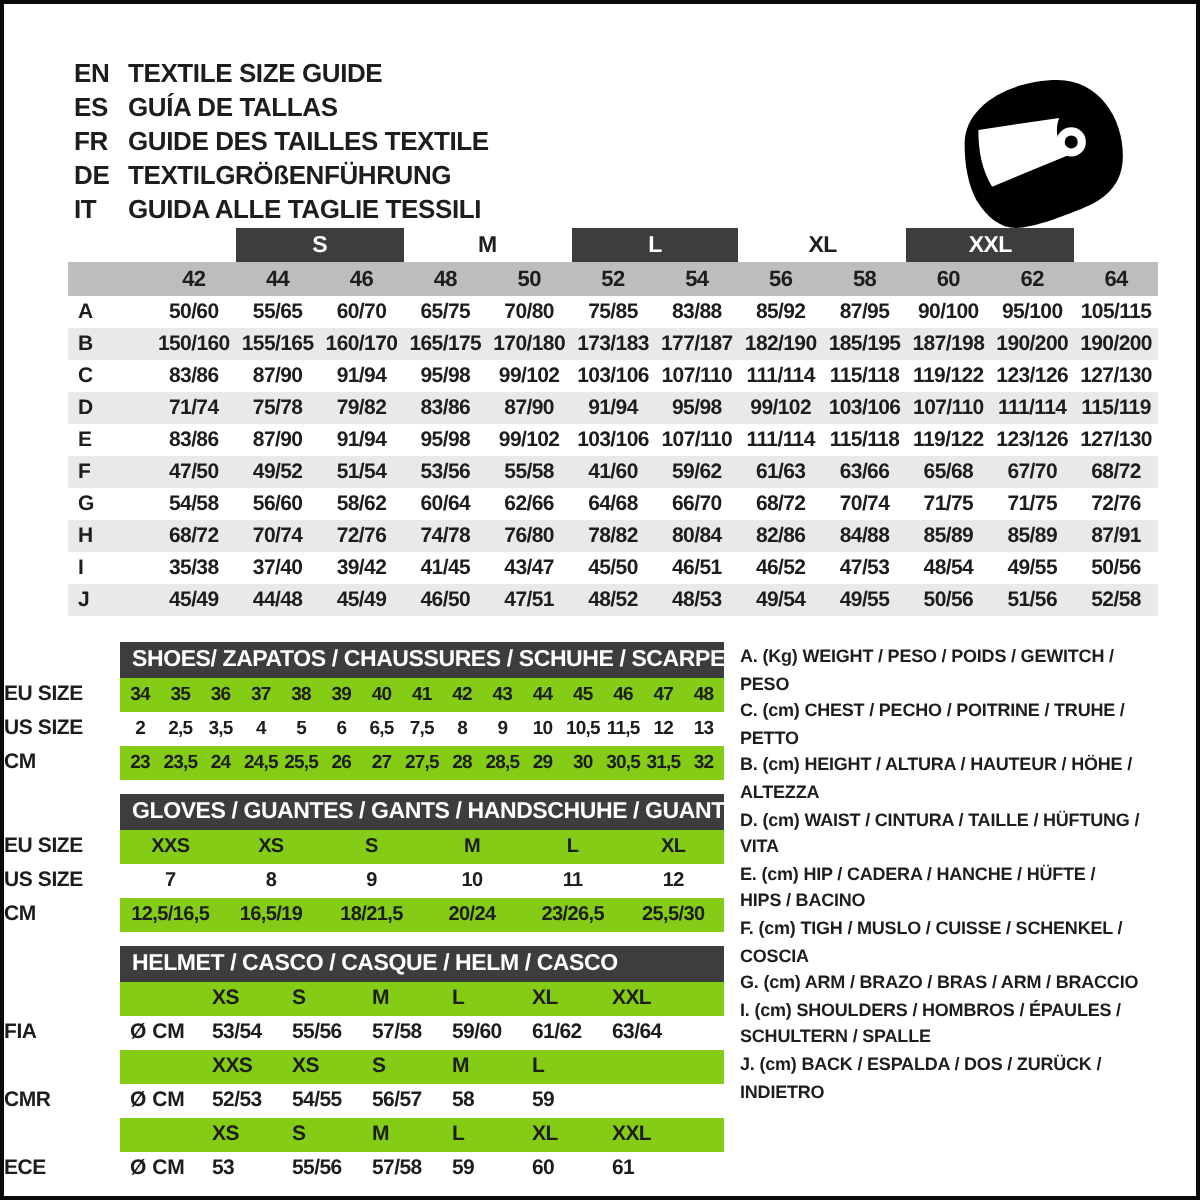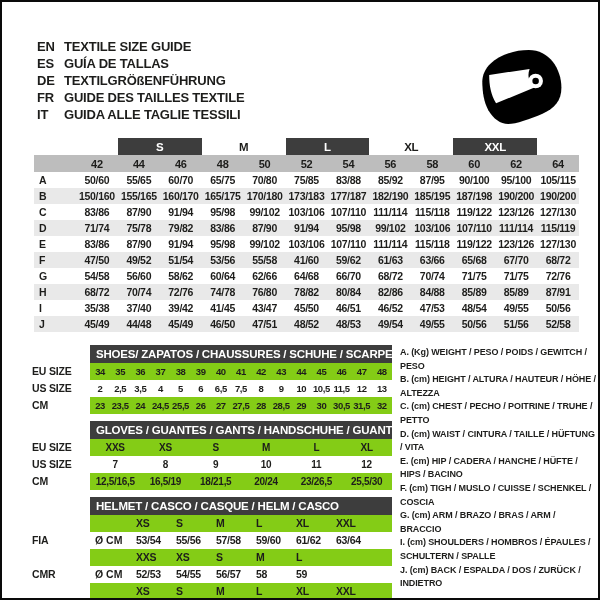--- a/index.html
+++ b/index.html
@@ -1,37 +1,37 @@
 <!DOCTYPE html>
 <html><head>
 <meta charset="utf-8">
 <style>
   html,body{margin:0;padding:0;background:#fff;}
   .page{width:600px;height:600px;box-sizing:border-box;border:2px solid #0a0a0a;
     background:#fff;font-family:"Liberation Sans",sans-serif;font-weight:bold;
     color:#1d1d1b;overflow:hidden;position:relative;}
   
   .top{display:flex;justify-content:space-between;align-items:flex-start;
-    padding:12px 28px 0 35px;height:104px;box-sizing:border-box;margin-top:24px;}
+    padding:26px 28px 0 35px;height:104px;box-sizing:border-box;}
   .langs{font-size:13px;line-height:17px;letter-spacing:-0.2px;}
   .lang-row{display:flex;}
   .lang-code{width:27px;flex:0 0 27px;}
   .helmet-wrap{width:86px;height:86px;margin-top:6px;margin-right:6px;}
   
   table.main{border-collapse:collapse;table-layout:fixed;margin:8px 0 0 32px;
     width:545px;font-size:10.5px;letter-spacing:-0.3px;}
   table.main th,table.main td{padding:0;font-weight:bold;text-align:center;
     height:16px;overflow:hidden;white-space:nowrap;}
   table.main tr.size-band th{height:17px;font-size:11.5px;}
   .size-dark{background:#3d3d3d;color:#fff;}
   table.main tr.num-band td{background:#bdbdbd;height:17px;font-size:11px;}
   table.main tbody tr.stripe{background:#e9e9e9;}
   table.main .letter{text-align:left;padding-left:5px;}
   
-  .mid{display:flex;margin-top:13px;padding-left:30px;align-items:flex-start;}
+  .mid{display:flex;margin-top:13px;align-items:flex-start;}
   .tables{width:362px;flex:0 0 362px;}
   .bar{margin-left:58px;width:302px;box-sizing:border-box;background:#3d3d3d;
     color:#fff;font-size:11.5px;height:18px;line-height:18px;padding-left:6px;
     letter-spacing:-0.2px;white-space:nowrap;overflow:hidden;}
   .trow{display:flex;height:17px;line-height:17px;font-size:10.5px;}
   .tlabel{width:58px;flex:0 0 58px;font-size:10.5px;letter-spacing:-0.2px;}
   .band{width:302px;flex:0 0 302px;display:flex;box-sizing:border-box;}
   .band.shaded{background:#84cc16;}
   .cell{text-align:center;overflow:hidden;white-space:nowrap;}
   .shoes-t .cell{width:20.13px;flex:0 0 20.13px;font-size:9.5px;letter-spacing:-0.4px;}
@@ -53,26 +53,26 @@
     <div class="langs">
         <div class="lang-row">
           <span class="lang-code">EN</span>
           <span>TEXTILE SIZE GUIDE</span>
         </div>
         <div class="lang-row">
           <span class="lang-code">ES</span>
           <span>GUÍA DE TALLAS</span>
         </div>
         <div class="lang-row">
+          <span class="lang-code">FR</span>
+          <span>GUIDE DES TAILLES TEXTILE</span>
+        </div>
+        <div class="lang-row">
           <span class="lang-code">DE</span>
           <span>TEXTILGRÖßENFÜHRUNG</span>
-        </div>
-        <div class="lang-row">
-          <span class="lang-code">FR</span>
-          <span>GUIDE DES TAILLES TEXTILE</span>
         </div>
         <div class="lang-row">
           <span class="lang-code">IT</span>
           <span>GUIDA ALLE TAGLIE TESSILI</span>
         </div>
       </div>
     <div class="helmet-wrap">
       <svg viewBox="0 0 100 100" width="86" height="86" aria-hidden="true">
         <path fill="#000" d="M59 7 C 83 7 97 29 97 51 C 97 66 89 75 75 81 C 61 87 44 93 35 93 C 26 93 18 87 12 77 C 7 68 5 56 5 44 C 5 21 33 7 59 7 Z"></path>
         <path fill="#fff" d="M13 36 L60 29 C 57 37 59 46 67 50 L21 69 C 15 59 13 48 13 36 Z"></path>
@@ -444,22 +444,22 @@
               <div class="cell">59</div>
               <div class="cell">60</div>
               <div class="cell">61</div>
             </div>
           </div>
         </div>
 
     </div>
     <div class="legend">
         <div class="legend-item">A. (Kg) WEIGHT / PESO / POIDS / GEWITCH / PESO</div>
+        <div class="legend-item">C. (cm) CHEST / PECHO / POITRINE / TRUHE / PETTO</div>
         <div class="legend-item">B. (cm) HEIGHT / ALTURA / HAUTEUR / HÖHE / ALTEZZA</div>
-        <div class="legend-item">C. (cm) CHEST / PECHO / POITRINE / TRUHE / PETTO</div>
         <div class="legend-item">D. (cm) WAIST / CINTURA / TAILLE / HÜFTUNG / VITA</div>
         <div class="legend-item">E. (cm) HIP / CADERA / HANCHE / HÜFTE / HIPS / BACINO</div>
         <div class="legend-item">F. (cm) TIGH / MUSLO / CUISSE / SCHENKEL / COSCIA</div>
         <div class="legend-item">G. (cm) ARM / BRAZO / BRAS / ARM / BRACCIO</div>
         <div class="legend-item">I. (cm) SHOULDERS / HOMBROS / ÉPAULES / SCHULTERN / SPALLE</div>
         <div class="legend-item">J. (cm) BACK / ESPALDA / DOS / ZURÜCK / INDIETRO</div>
       </div>
   </div>
 
 </div>

